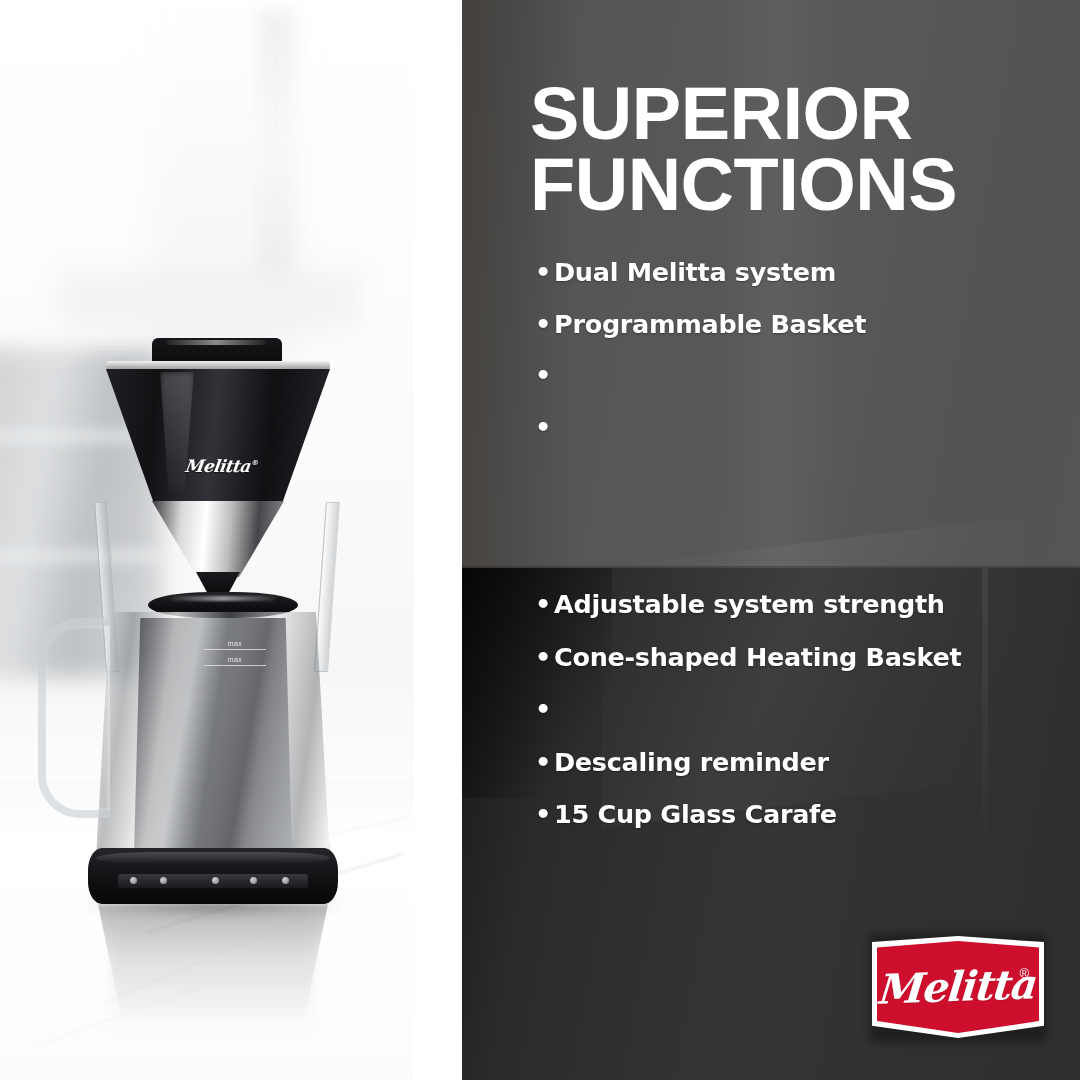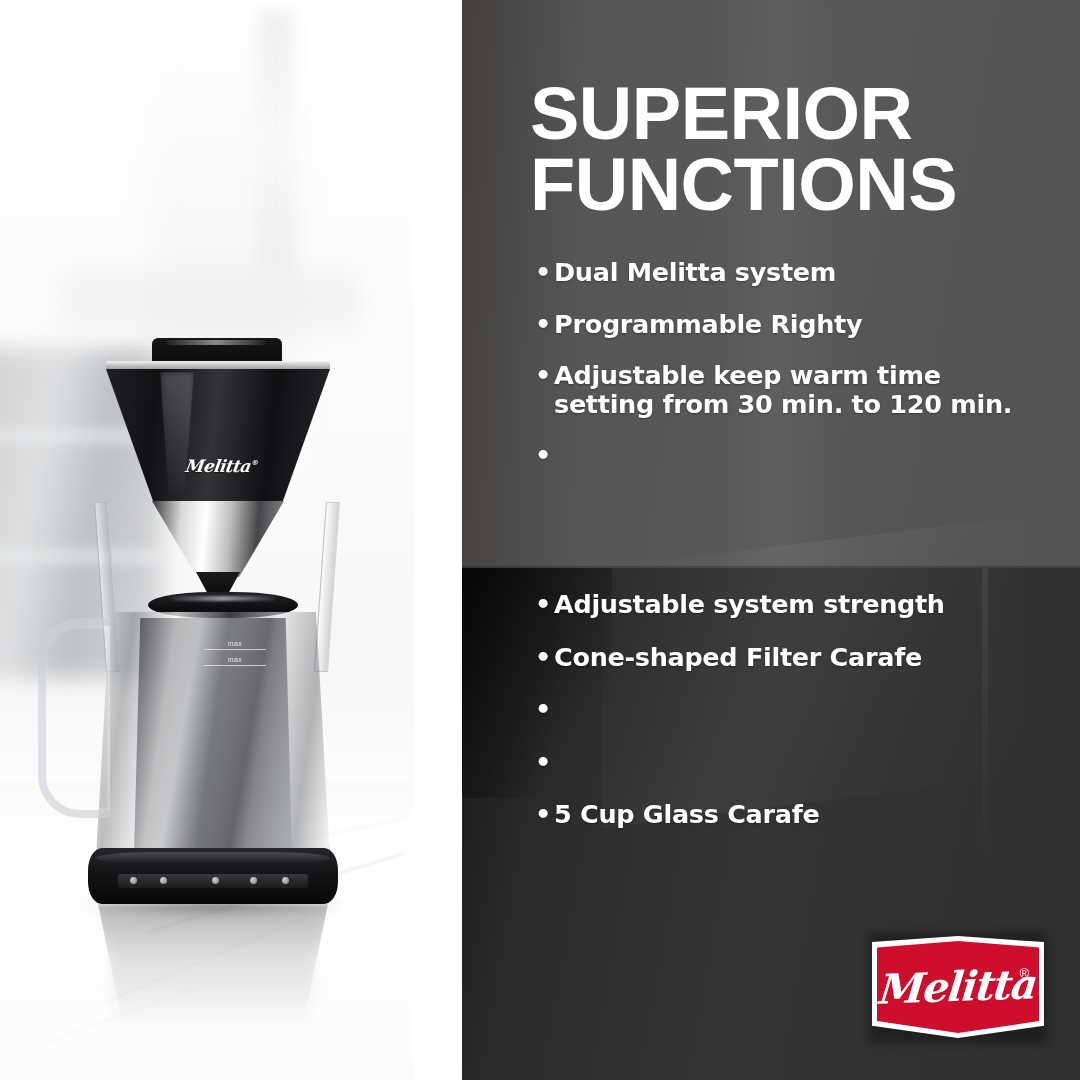--- a/index.html
+++ b/index.html
@@ -371,50 +371,49 @@
       <span class="l2">FUNCTIONS</span>
     </h1>
 
     <ul class="bullets top-list">
       <li class="bullet">
         <span class="dot">•</span>
         <span class="txt">Dual Melitta system</span>
       </li>
       <li class="bullet">
         <span class="dot">•</span>
-        <span class="txt">Programmable Righty</span>
-      </li>
-      <li class="bullet">
-        <span class="dot">•</span>
-        <span class="txt">Adjustable keep warm time
- setting from 30 min. to 120 min.</span>
+        <span class="txt">Programmable Basket</span>
+      </li>
+      <li class="bullet">
+        <span class="dot">•</span>
       </li>
       <li class="bullet">
         <span class="dot">•</span>
       </li>
     </ul>
 
     <ul class="bullets bottom-list">
       <li class="bullet">
         <span class="dot">•</span>
         <span class="txt">Adjustable system strength</span>
       </li>
       <li class="bullet">
         <span class="dot">•</span>
-        <span class="txt">Cone-shaped Filter Carafe</span>
-      </li>
-      <li class="bullet">
-        <span class="dot">•</span>
-      </li>
-      <li class="bullet">
-        <span class="dot">•</span>
-      </li>
-      <li class="bullet">
-        <span class="dot">•</span>
-        <span class="txt">5 Cup Glass Carafe</span>
+        <span class="txt">Cone-shaped Heating Basket</span>
+      </li>
+      <li class="bullet">
+        <span class="dot">•</span>
+      </li>
+      <li class="bullet">
+        <span class="dot">•</span>
+        <span class="txt">Descaling reminder</span>
+      </li>
+      <li class="bullet">
+        <span class="dot">•</span>
+        <span class="txt">15 Cup Glass Carafe</span>
       </li>
     </ul>
   </div>
 
   <div class="logo">
     <div class="logo-shadow"></div>
     <div class="logo-white"></div>
     <div class="logo-red"></div>
     <div class="logo-word">Melitta</div>
     <div class="logo-reg">®</div>

